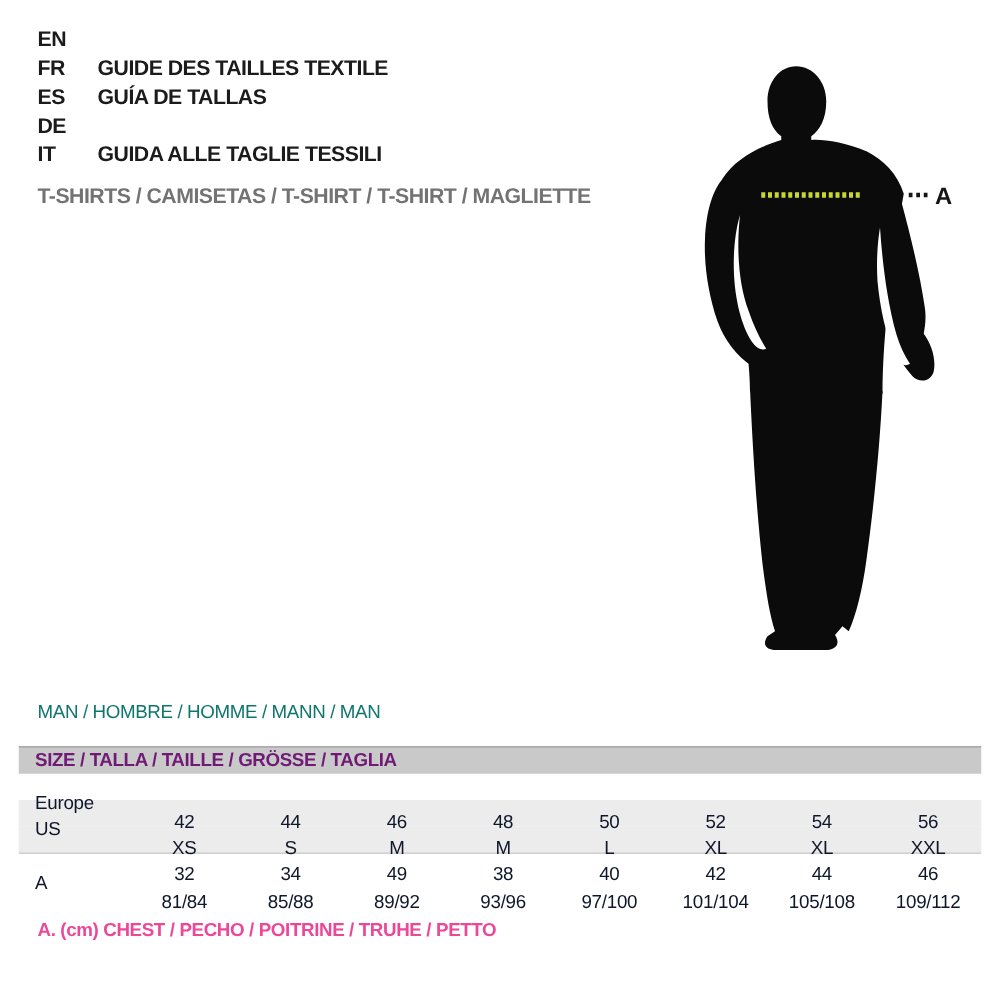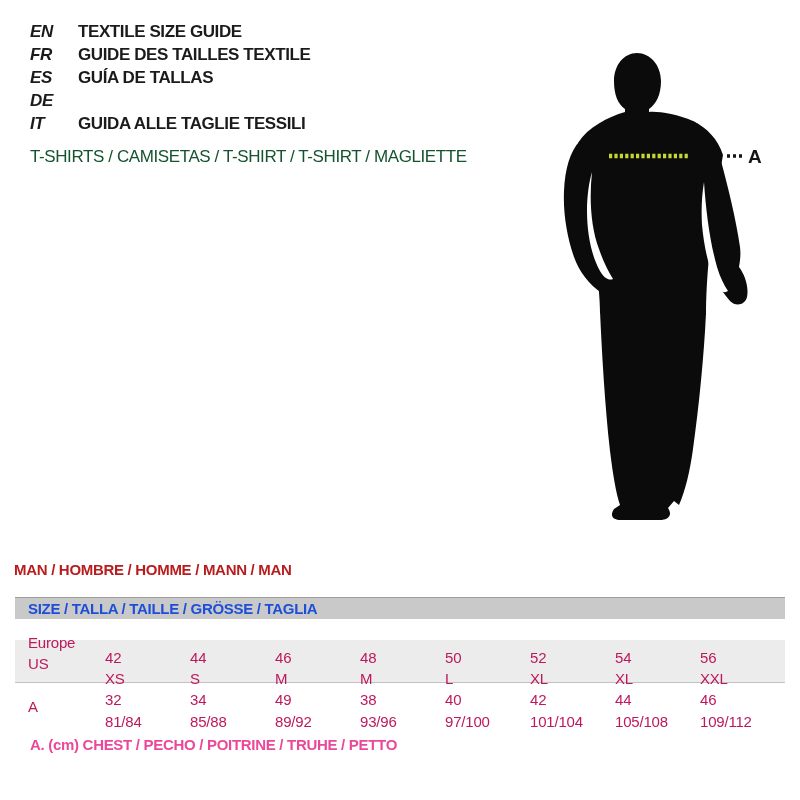--- a/index.html
+++ b/index.html
@@ -5,60 +5,59 @@
   html,body { margin:0; padding:0; background:#ffffff; }
   .canvas {
     position:relative; width:800px; height:800px; background:#ffffff;
     font-family:"Liberation Sans", sans-serif; overflow:hidden;
   }
 
   
   .lang-block { position:absolute; left:30px; top:21px; }
   .lang-row { display:flex; height:22.8px; align-items:center;
     font-size:17px; font-weight:bold; color:#1b1b1b; letter-spacing:-0.4px; }
-  .lang-row .code { width:48px;font-style:italic; }
+  .lang-row .code { width:48px; }
 
   
   .cat-block { position:absolute; left:30px; top:144px;
-    font-size:17px; font-weight:normal; color:#14532d;
+    font-size:17px; font-weight:bold; color:#737373;
     line-height:25.5px; letter-spacing:-0.4px; }
 
   
   .figure-wrap { position:absolute; left:558px; top:50px; width:212px; height:470px; }
 
   
-  .section-title { position:absolute; left:14px; top:561px;
-    font-size:15px; font-weight:bold; color:#b91c1c; letter-spacing:-0.3px; }
+  .section-title { position:absolute; left:30px; top:561px;
+    font-size:15px; font-weight:normal; color:#0f766e; letter-spacing:-0.3px; }
 
   
   .size-table { position:absolute; left:15px; top:597px; width:770px; }
   .t-header { height:22px; line-height:22px; background:#c9c9c9;
     border-top:1px solid #9e9e9e; padding-left:13px; box-sizing:border-box;
-    font-size:15px; font-weight:bold; color:#1d4ed8; letter-spacing:-0.3px; }
+    font-size:15px; font-weight:bold; color:#701a75; letter-spacing:-0.3px; }
   .t-row { display:grid; grid-template-columns:90px repeat(8, 85px);
-    height:21px; align-items:center; font-size:15px; color:#be185d;
+    height:21px; align-items:center; font-size:15px; color:#0f172a;
     letter-spacing:-0.2px; }
   .t-row .rl { padding-left:13px; }
-  .t-row .v { text-align:left;margin-top:30px; }
+  .t-row .v { text-align:center;margin-top:30px; }
   .t-row.band { background:#ececec; }
   .t-row.sep { border-top:1px solid #c2c2c2; }
 
   
   .footnote { position:absolute; left:30px; top:736px;
     font-size:15px; font-weight:bold; color:#ec4899; letter-spacing:-0.3px; }
 </style>
 </head>
 <body>
 
 <div class="canvas">
 
   <div class="lang-block">
     <div class="lang-row">
       <span class="code">EN</span>
-      <span class="lbl">TEXTILE SIZE GUIDE</span>
     </div>
     <div class="lang-row">
       <span class="code">FR</span>
       <span class="lbl">GUIDE DES TAILLES TEXTILE</span>
     </div>
     <div class="lang-row">
       <span class="code">ES</span>
       <span class="lbl">GUÍA DE TALLAS</span>
     </div>
     <div class="lang-row">

